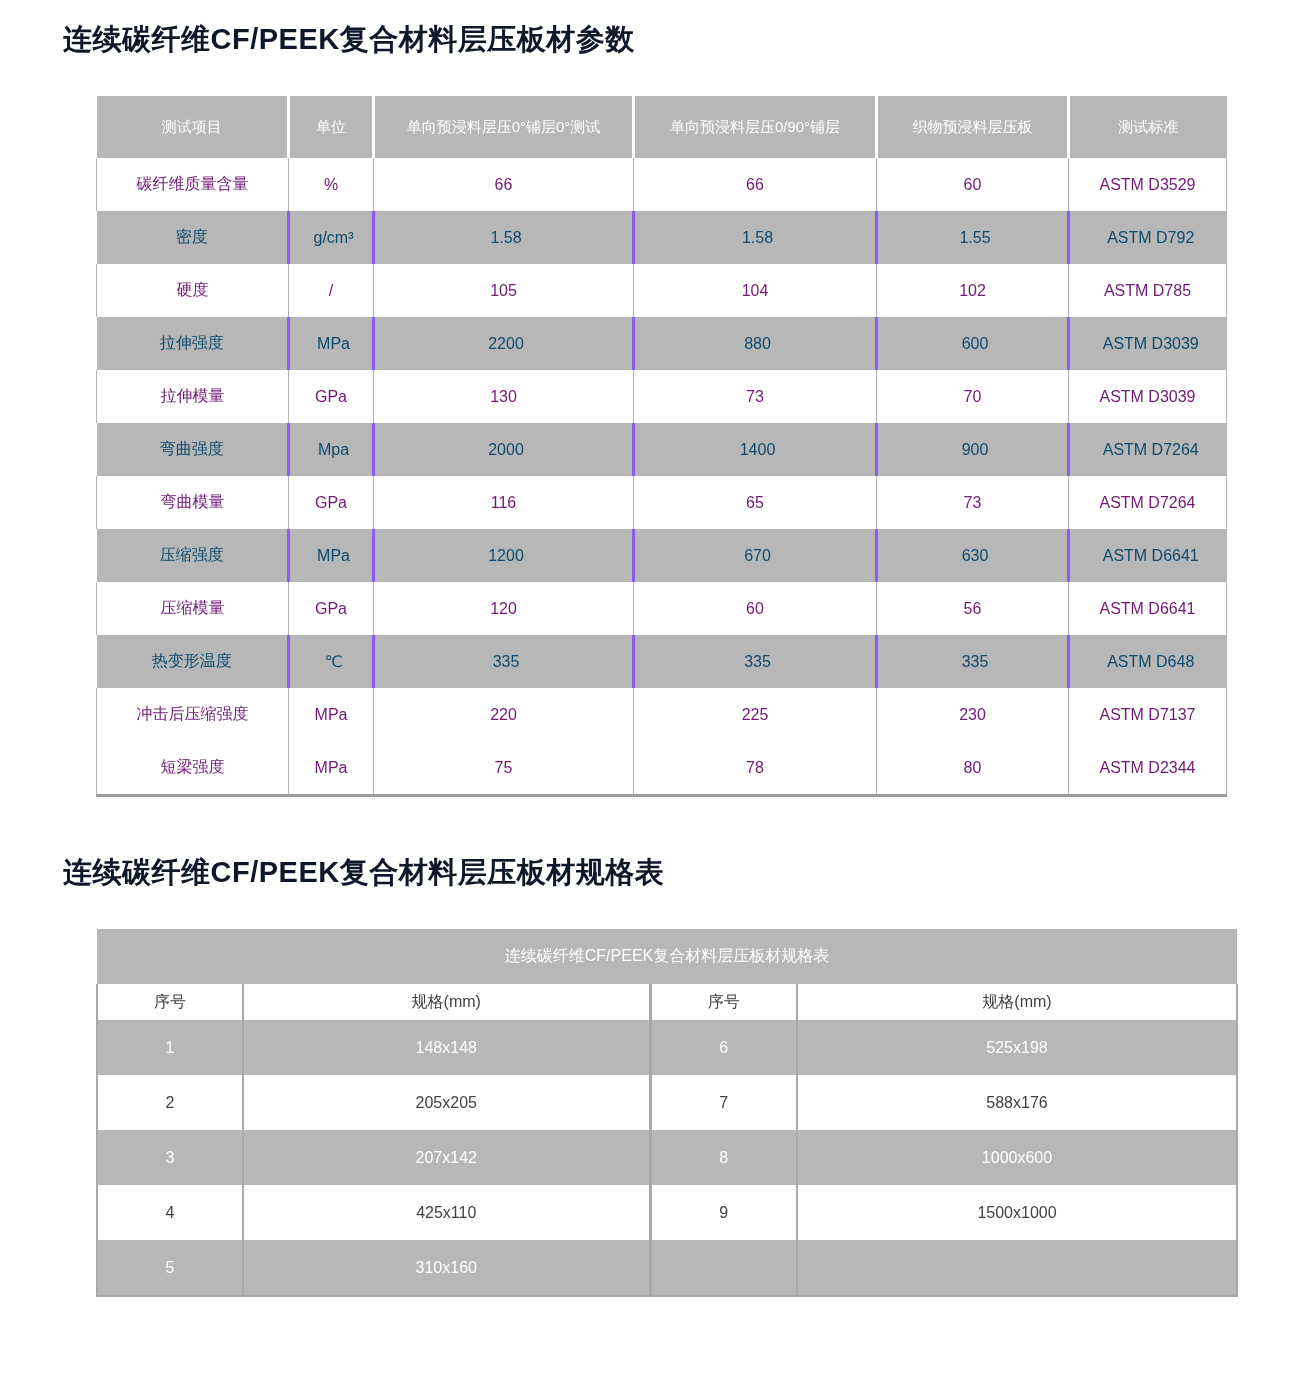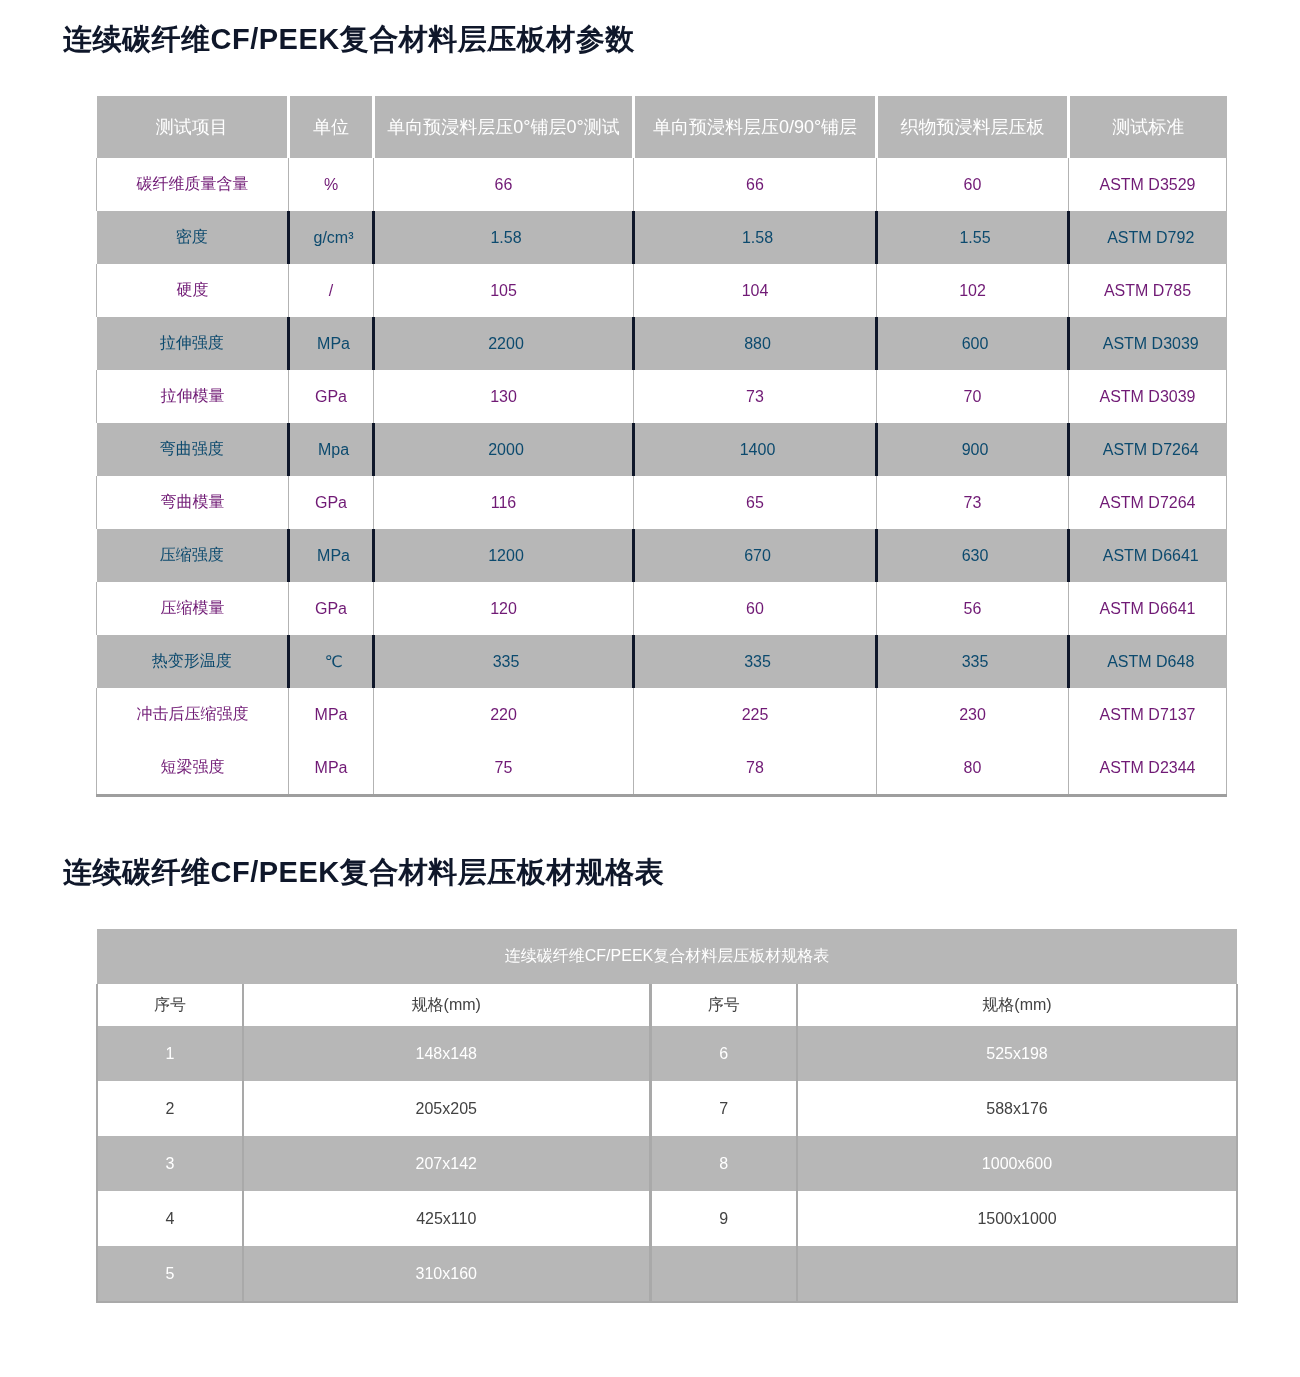--- a/index.html
+++ b/index.html
@@ -31,41 +31,41 @@
     overflow:hidden;
     white-space:nowrap;
   }
   
   .t1{width:1130px;}
   .t1 thead th{
     height:62px;
     background:#b7b7b7;
     color:#ffffff;
     font-weight:400;
-    font-size:18px;
+    font-size:15px;
   }
   .t1 thead th + th{border-left:3px solid #ffffff;margin-left:47px;}
   .t1 td{height:53px;}
   .t1 tr.white td{background:#ffffff;color:#701a75;}
   .t1 tr.white td{border-left:1px solid #b3b3b3;}
   .t1 tr.white td:last-child{border-right:1px solid #b3b3b3;}
   .t1 tr.gray td{background:#b7b7b7;color:#0c4a6e;}
-  .t1 tr.gray td + td{border-left:3px solid #0f172a;padding-left:9px;}
+  .t1 tr.gray td + td{border-left:3px solid #8b5cf6;padding-left:9px;}
   .t1 tbody tr:last-child td{border-bottom:3px solid #9e9e9e;}
   
   .t2{width:1140px;}
   .t2 .caption{
     height:55px;
     background:#b7b7b7;
     color:#ffffff;
     font-weight:400;
     font-size:16px;
   }
   .t2 tr.cols th{
-    height:42px;
+    height:36px;
     background:#ffffff;
     color:#424242;
     font-weight:400;
     font-size:16px;
   }
   .t2 td{height:55px;}
   .t2 tr.gray td{background:#b7b7b7;color:#ffffff;}
   .t2 tr.white td{background:#ffffff;color:#424242;}
   .t2 tr.cols th:first-child, .t2 td:first-child{border-left:2px solid #a9a9a9;}
   .t2 tr.cols th:last-child,  .t2 td:last-child{border-right:2px solid #a9a9a9;}

